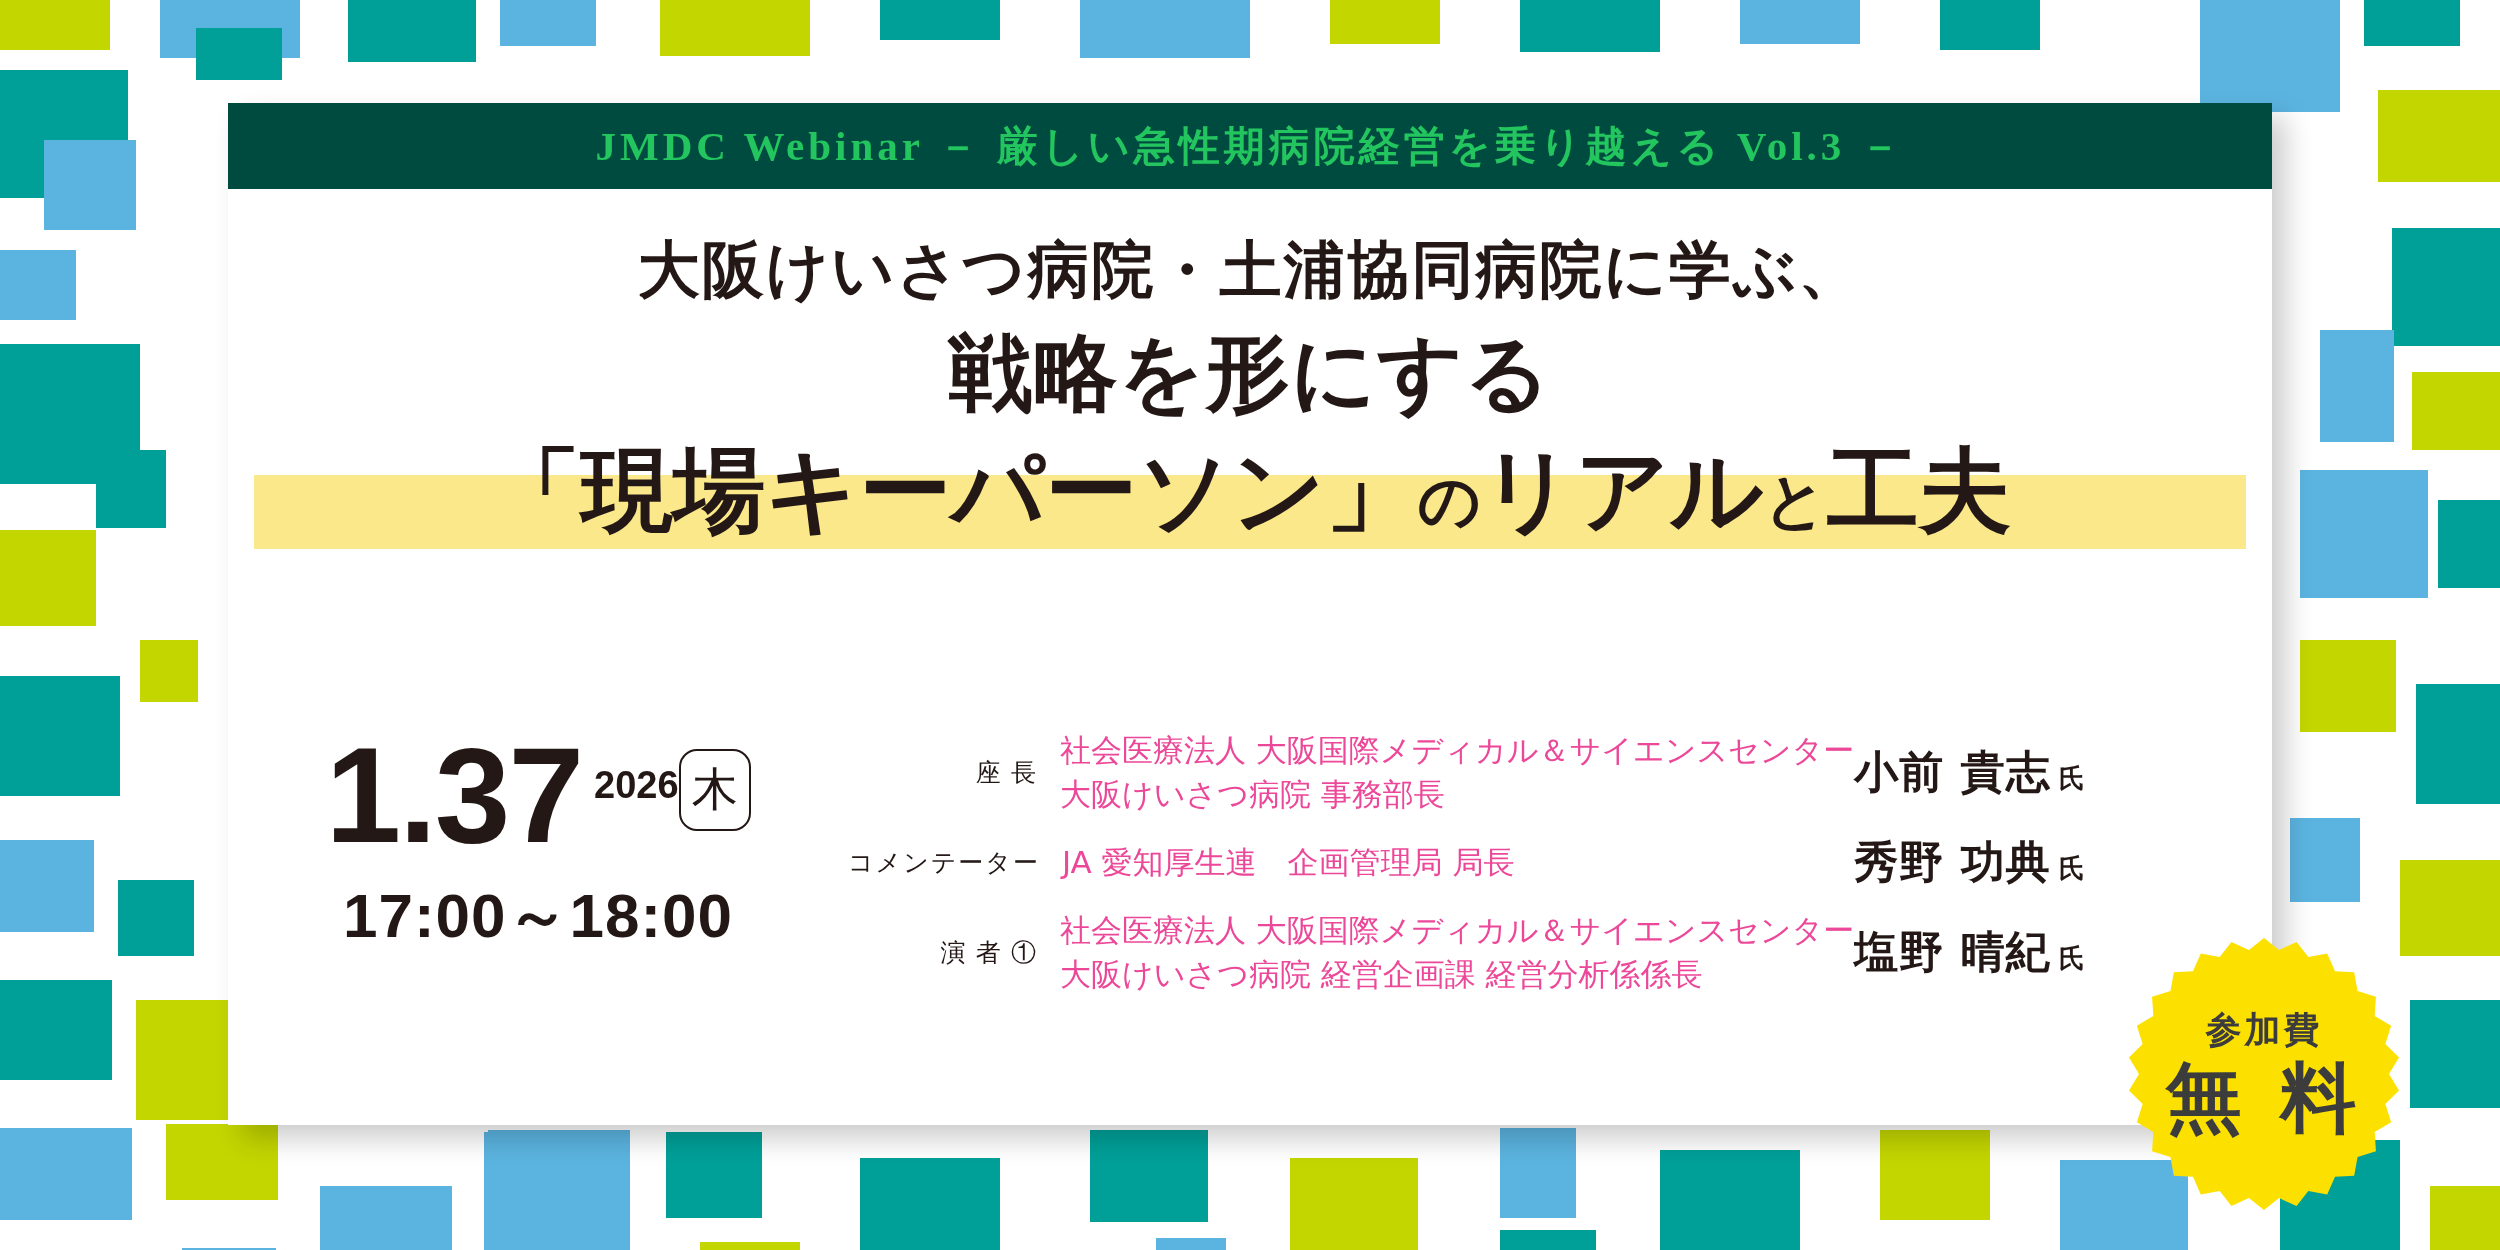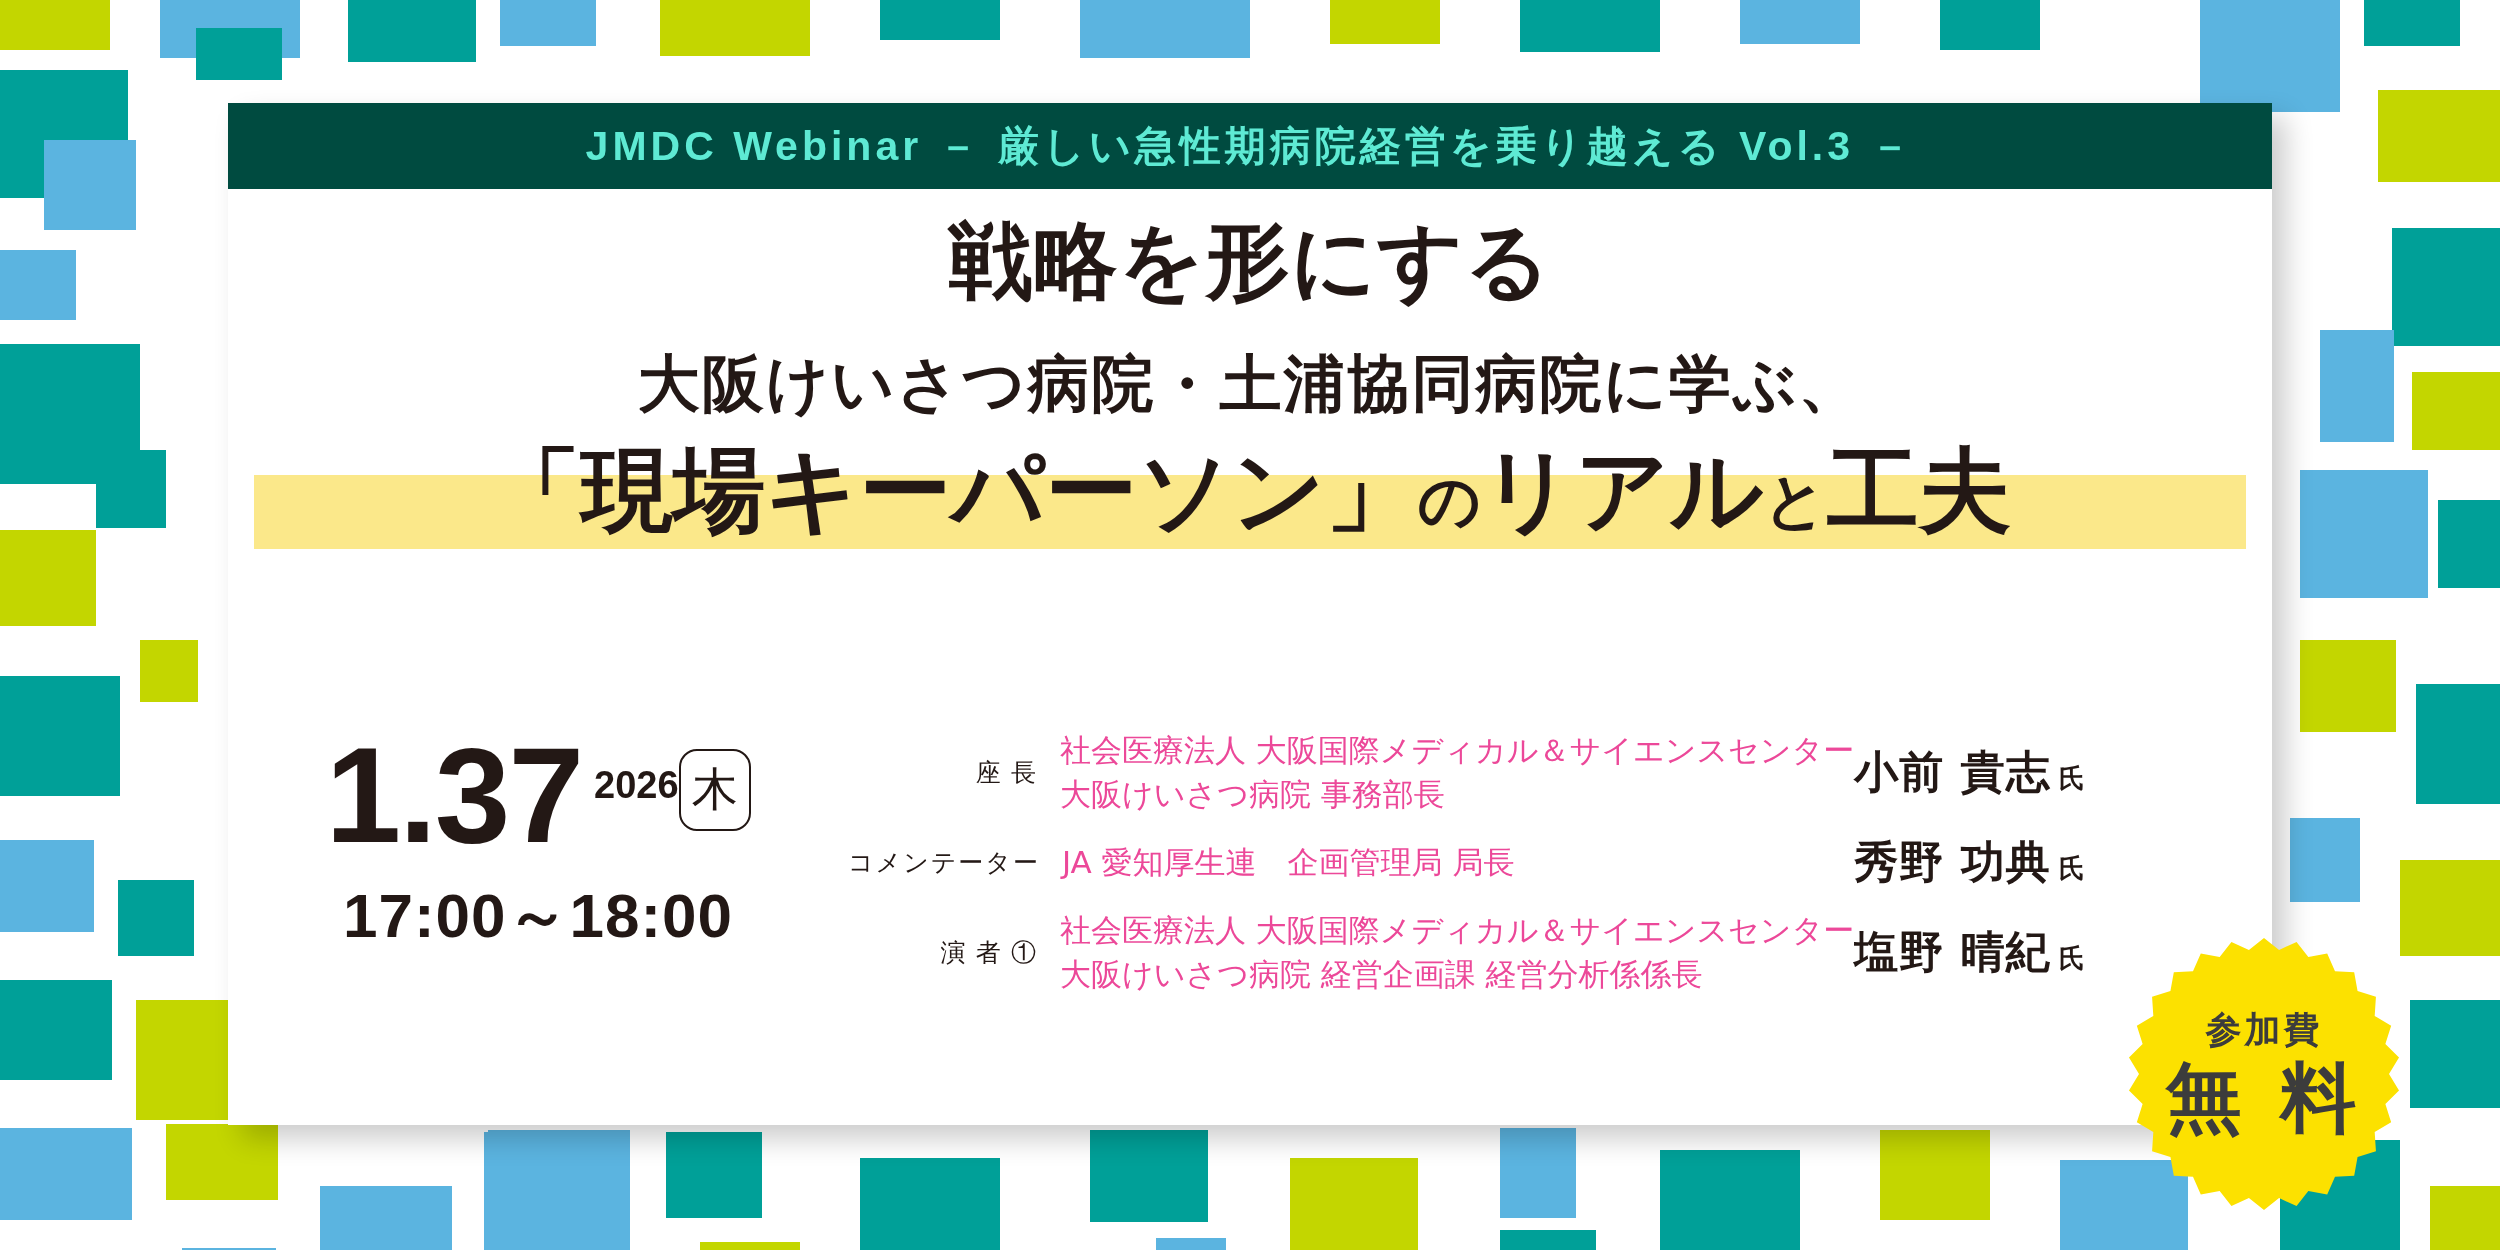--- a/index.html
+++ b/index.html
@@ -21,22 +21,22 @@
     background:#ffffff;
     box-shadow:14px 14px 26px rgba(0,0,0,0.20);
   }
 
   
   #header-bar{
     position:absolute;left:0;top:0;width:100%;height:86px;
     background:#004B40;display:flex;align-items:center;justify-content:center;
   }
   #header-title{
-    color:#5eead4;font-size:41px;font-weight:bold;letter-spacing:4px;
-    white-space:nowrap;font-family:Liberation Sans, sans-serif;
+    color:#22c55e;font-size:41px;font-weight:bold;letter-spacing:4px;
+    white-space:nowrap;font-family:Liberation Serif, serif;
   }
 
   
   #title-block{position:absolute;left:0;top:86px;width:100%;}
   .title-line{
     text-align:center;color:#231815;font-weight:bold;white-space:nowrap;
     font-family:"DejaVu Sans","Liberation Sans",sans-serif;
   }
   #title-line-1{font-size:62px;letter-spacing:2px;line-height:1;margin-top:50px;}
   #title-line-2{font-size:84px;letter-spacing:1px;line-height:1;margin-top:30px;}
@@ -172,22 +172,22 @@
       <div class="tile" style="left: 2430px; top: 1186px; width: 70px; height: 64px; background: rgb(195, 214, 0);"></div>
     </div>
 
   <div id="card">
 
     <div id="header-bar">
       <div id="header-title">JMDC Webinar  － 厳しい急性期病院経営を乗り越える Vol.3 －</div>
     </div>
 
     <div id="title-block">
+      <div class="title-line" id="title-line-1">大阪けいさつ病院・土浦協同病院に学ぶ、</div>
       <div class="title-line" id="title-line-2">戦略を形にする</div>
-      <div class="title-line" id="title-line-1">大阪けいさつ病院・土浦協同病院に学ぶ、</div>
       <div id="title-line-3-wrap">
         <div id="title-highlight"></div>
         <div class="title-line" id="title-line-3"><span>「現場キーパーソン」</span><span class="small">の</span><span>リアル</span><span class="small">と</span><span>工夫</span></div>
       </div>
     </div>
 
     <div id="lower">
 
       <div id="date-col">
         <div id="date-main">

